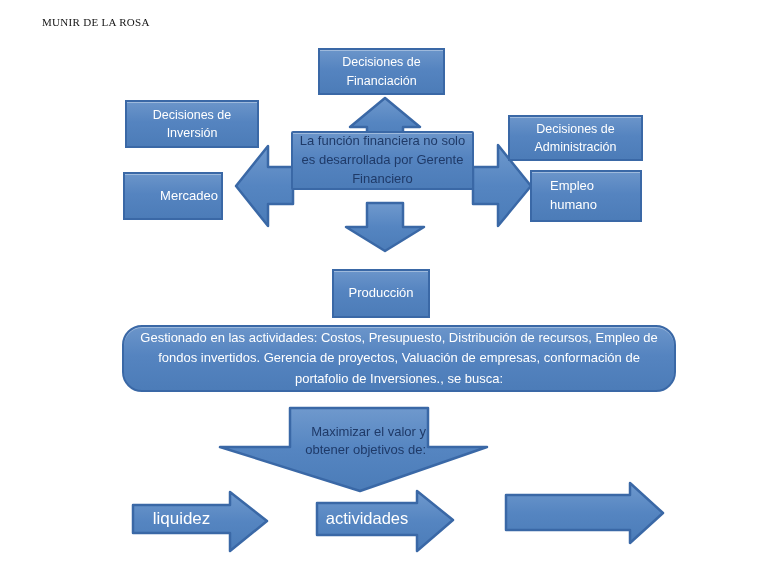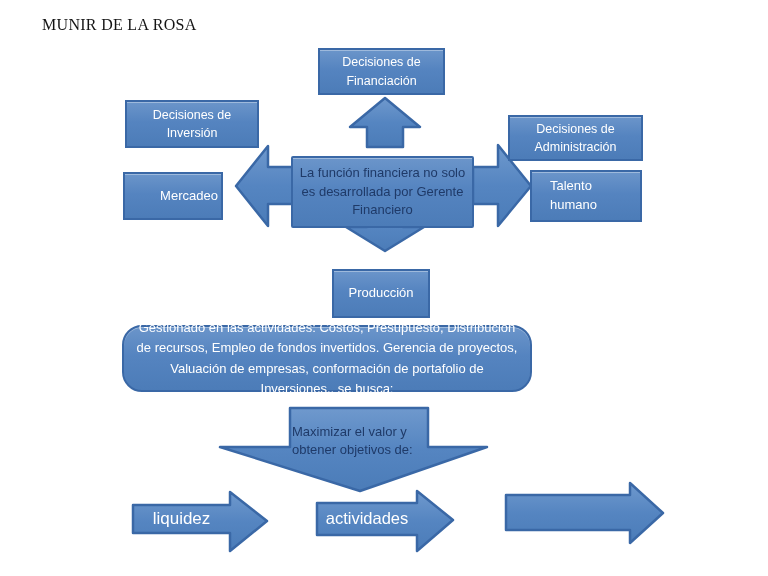--- a/index.html
+++ b/index.html
@@ -2,37 +2,37 @@
 <html><head>
 <meta charset="utf-8">
 <style>
   html,body{margin:0;padding:0;background:#ffffff;}
   #slide{
     position:relative;width:768px;height:576px;background:#ffffff;overflow:hidden;
     font-family:"Liberation Sans",sans-serif;
   }
   .author{
     position:absolute;left:42px;top:16px;
-    font-family:"Liberation Serif",serif;font-size:16px;color:#141414;letter-spacing:.3px;
+    font-family:"Liberation Serif",serif;font-size:11px;color:#141414;letter-spacing:.3px;
   }
   svg.shapes{position:absolute;left:0;top:0;}
   .ar{fill:url(#bgrad);stroke:#3a68a6;stroke-width:2.5;stroke-linejoin:round;}
   .box{
     position:absolute;box-sizing:border-box;
     border:2px solid #3a68a6;border-radius:0;
     background:linear-gradient(180deg,#6b95ca 0%,#5584c0 45%,#4c7cb8 100%);
     color:#ffffff;display:flex;align-items:center;justify-content:center;
     text-align:center;line-height:1.45;
     box-shadow:inset 0 1px 0 rgba(255,255,255,.35);
   }
   .box.square{border-radius:2px;}
   .navy{color:#1f3a68;}
   .lbl{
     position:absolute;display:flex;align-items:center;justify-content:center;
-    text-align:left;color:#ffffff;line-height:1.4;
+    text-align:right;color:#ffffff;line-height:1.4;
   }
 </style>
 </head>
 <body>
 
 <div id="slide">
 
   <div class="author">MUNIR DE LA ROSA</div>
 
   <svg class="shapes" width="768" height="576" viewBox="0 0 768 576">
@@ -52,29 +52,29 @@
     <polygon class="ar" points="317,503 417,503 417,491 453,520 417,551 417,535 317,535"></polygon>
     <polygon class="ar" points="506,495 630,495 630,483 663,513 630,543 630,530 506,530"></polygon>
   </svg>
 
   <div class="box" style="left:318px;top:48px;width:127px;height:47px;font-size:12.5px;">Decisiones de Financiación</div>
 
   <div class="box" style="left:113px;top:100px;width:134px;height:48px;font-size:12.5px;margin-left:12px;">Decisiones de Inversión</div>
 
   <div class="box" style="left:508px;top:115px;width:135px;height:46px;font-size:12.5px;">Decisiones de Administración</div>
 
-  <div class="box square navy" style="left:291px;top:156px;width:183px;height:72px;font-size:13px;padding:0 4px;">La función financiera no solo es desarrollada por Gerente Financiero</div>
+  <div class="box square navy" style="left:291px;top:131px;width:183px;height:59px;font-size:13px;padding:0 4px;">La función financiera no solo es desarrollada por Gerente Financiero</div>
 
   <div class="box" style="left:123px;top:172px;width:100px;height:48px;font-size:13px;padding-left:32px;">Mercadeo</div>
 
-  <div class="box" style="left:530px;top:170px;width:112px;height:52px;font-size:13px;justify-content:flex-start;text-align:left;padding-left:18px;">Talento humano</div>
+  <div class="box" style="left:530px;top:170px;width:112px;height:52px;font-size:13px;justify-content:flex-start;text-align:left;padding-left:18px;">Empleo humano</div>
 
   <div class="box" style="left:332px;top:258px;width:98px;height:49px;font-size:13px;margin-top:11px;">Producción</div>
 
-  <div class="box" style="left:122px;top:325px;width:410px;height:67px;border-radius:20px;font-size:13px;line-height:1.55;padding:0 10px;">Gestionado en las actividades: Costos, Presupuesto, Distribución de recursos, Empleo de fondos invertidos.  Gerencia de proyectos, Valuación de empresas, conformación de portafolio de  Inversiones., se  busca:</div>
+  <div class="box" style="left:122px;top:325px;width:554px;height:67px;border-radius:20px;font-size:13px;line-height:1.55;padding:0 10px;">Gestionado en las actividades: Costos, Presupuesto, Distribución de recursos, Empleo de fondos invertidos.  Gerencia de proyectos, Valuación de empresas, conformación de portafolio de  Inversiones., se  busca:</div>
 
   <div class="lbl navy" style="left:292px;top:411px;width:134px;height:60px;font-size:13px;color:#1f3a68;">Maximizar el valor y obtener objetivos de:</div>
 
   <div class="lbl" style="left:133px;top:505px;width:97px;height:28px;font-size:17px;">liquidez</div>
 
   <div class="lbl" style="left:317px;top:503px;width:100px;height:32px;font-size:16.5px;">actividades</div>
 
 
 </div>
 

